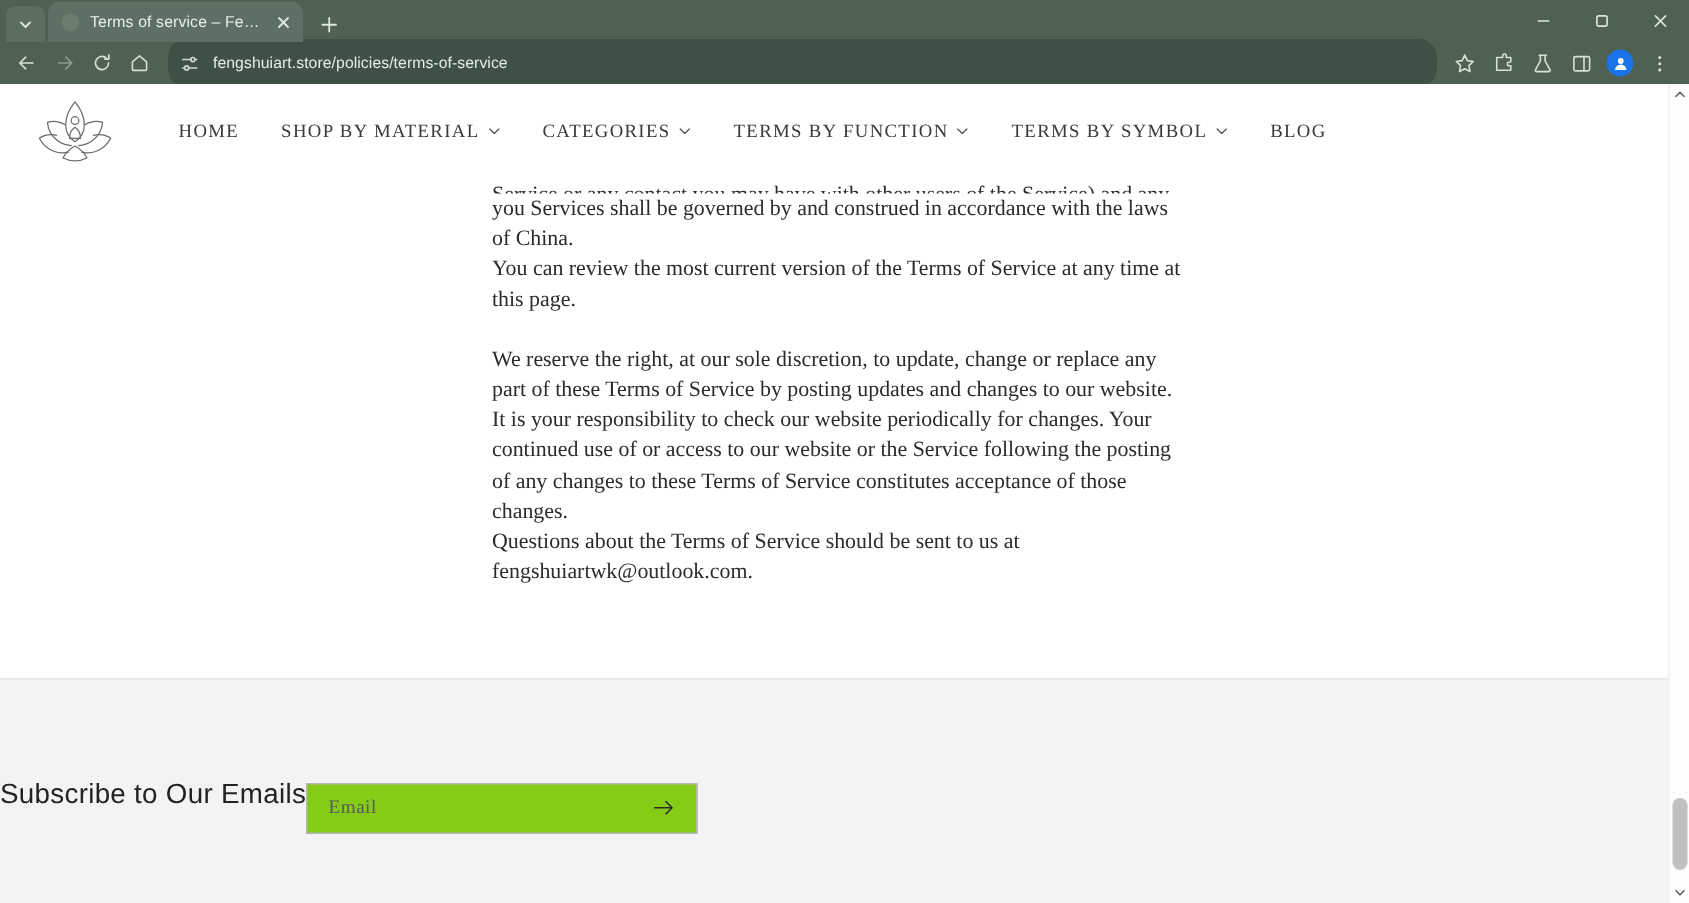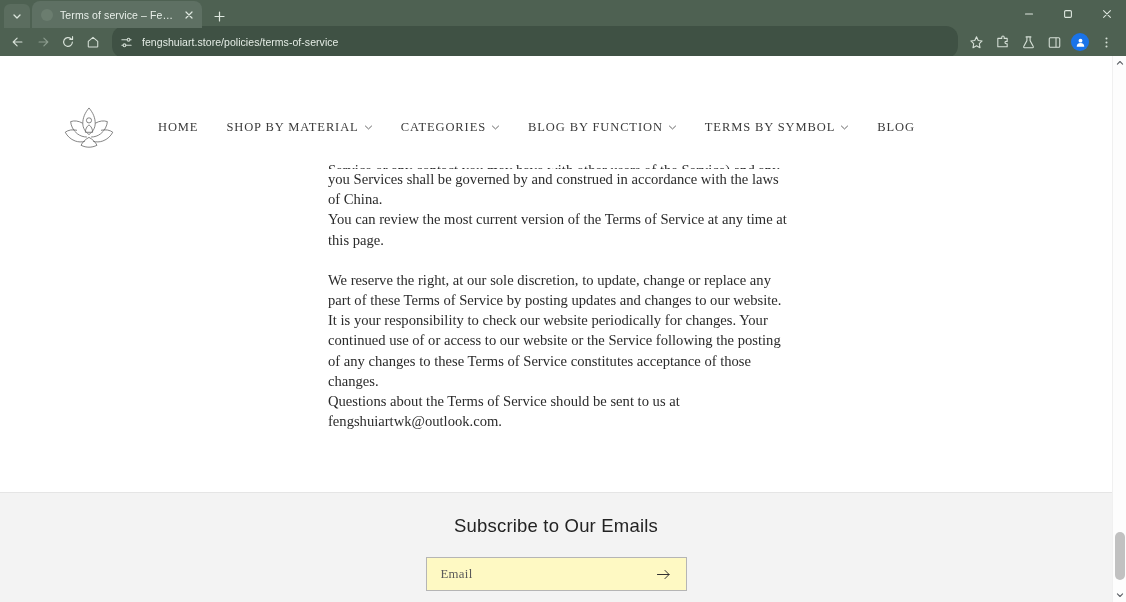--- a/index.html
+++ b/index.html
@@ -160,23 +160,22 @@
     width: 1112px;
     height: 546px;
     position: relative;
   }
 
   
   .site-header {
     height: 62px;
     display: flex;
     align-items: center;
-    padding: 0 22px 0 58px;
+    padding: 0 22px 0 19px;
     background: #fff;
-    margin-top: 40px;
   }
   .logo {
     width: 62px; height: 52px;
     flex: none;
     display: flex; align-items: center; justify-content: center;
   }
   .mainnav {
     display: flex;
     align-items: center;
     gap: 0;
@@ -258,37 +257,36 @@
 
   
   .footer {
     position: absolute;
     left: 0; top: 396px;
     width: 1112px;
     height: 150px;
     background: #f3f3f3;
     border-top: 1px solid #e5e5e5;
     display: flex;
-    flex-direction: column;
     align-items: center;
     padding-top: 22px;
   }
   .newsletter-title {
     font-family: "Liberation Sans", sans-serif;
     font-size: 18.5px;
     font-weight: 400;
     color: #232323;
     letter-spacing: .2px;
     margin-bottom: 20px;
   }
   .newsletter-form {
     width: 261px;
     height: 34px;
     border: 1px solid #b5b5b5;
-    background: #fef9c3;
+    background: #84cc16;
     display: flex;
     align-items: center;
     padding: 0 12px 0 14px;
   }
   .newsletter-input {
     flex: 1;
     border: none;
     outline: none;
     background: transparent;
     font-family: "Liberation Serif", serif;
@@ -486,21 +484,21 @@
           </div>
           <div class="nav-item">
             <span>CATEGORIES</span>
             <span class="nav-caret">
               <svg width="9" height="9" viewBox="0 0 10 10">
                   <path d="M1.6 3.4L5 6.6l3.4-3.2" stroke="#555" stroke-width="1" fill="none" stroke-linecap="round" stroke-linejoin="round"></path>
                 </svg>
             </span>
           </div>
           <div class="nav-item">
-            <span>BLOG BY FUNCTION</span>
+            <span>TERMS BY FUNCTION</span>
             <span class="nav-caret">
               <svg width="9" height="9" viewBox="0 0 10 10">
                   <path d="M1.6 3.4L5 6.6l3.4-3.2" stroke="#555" stroke-width="1" fill="none" stroke-linecap="round" stroke-linejoin="round"></path>
                 </svg>
             </span>
           </div>
           <div class="nav-item">
             <span>TERMS BY SYMBOL</span>
             <span class="nav-caret">
               <svg width="9" height="9" viewBox="0 0 10 10">

